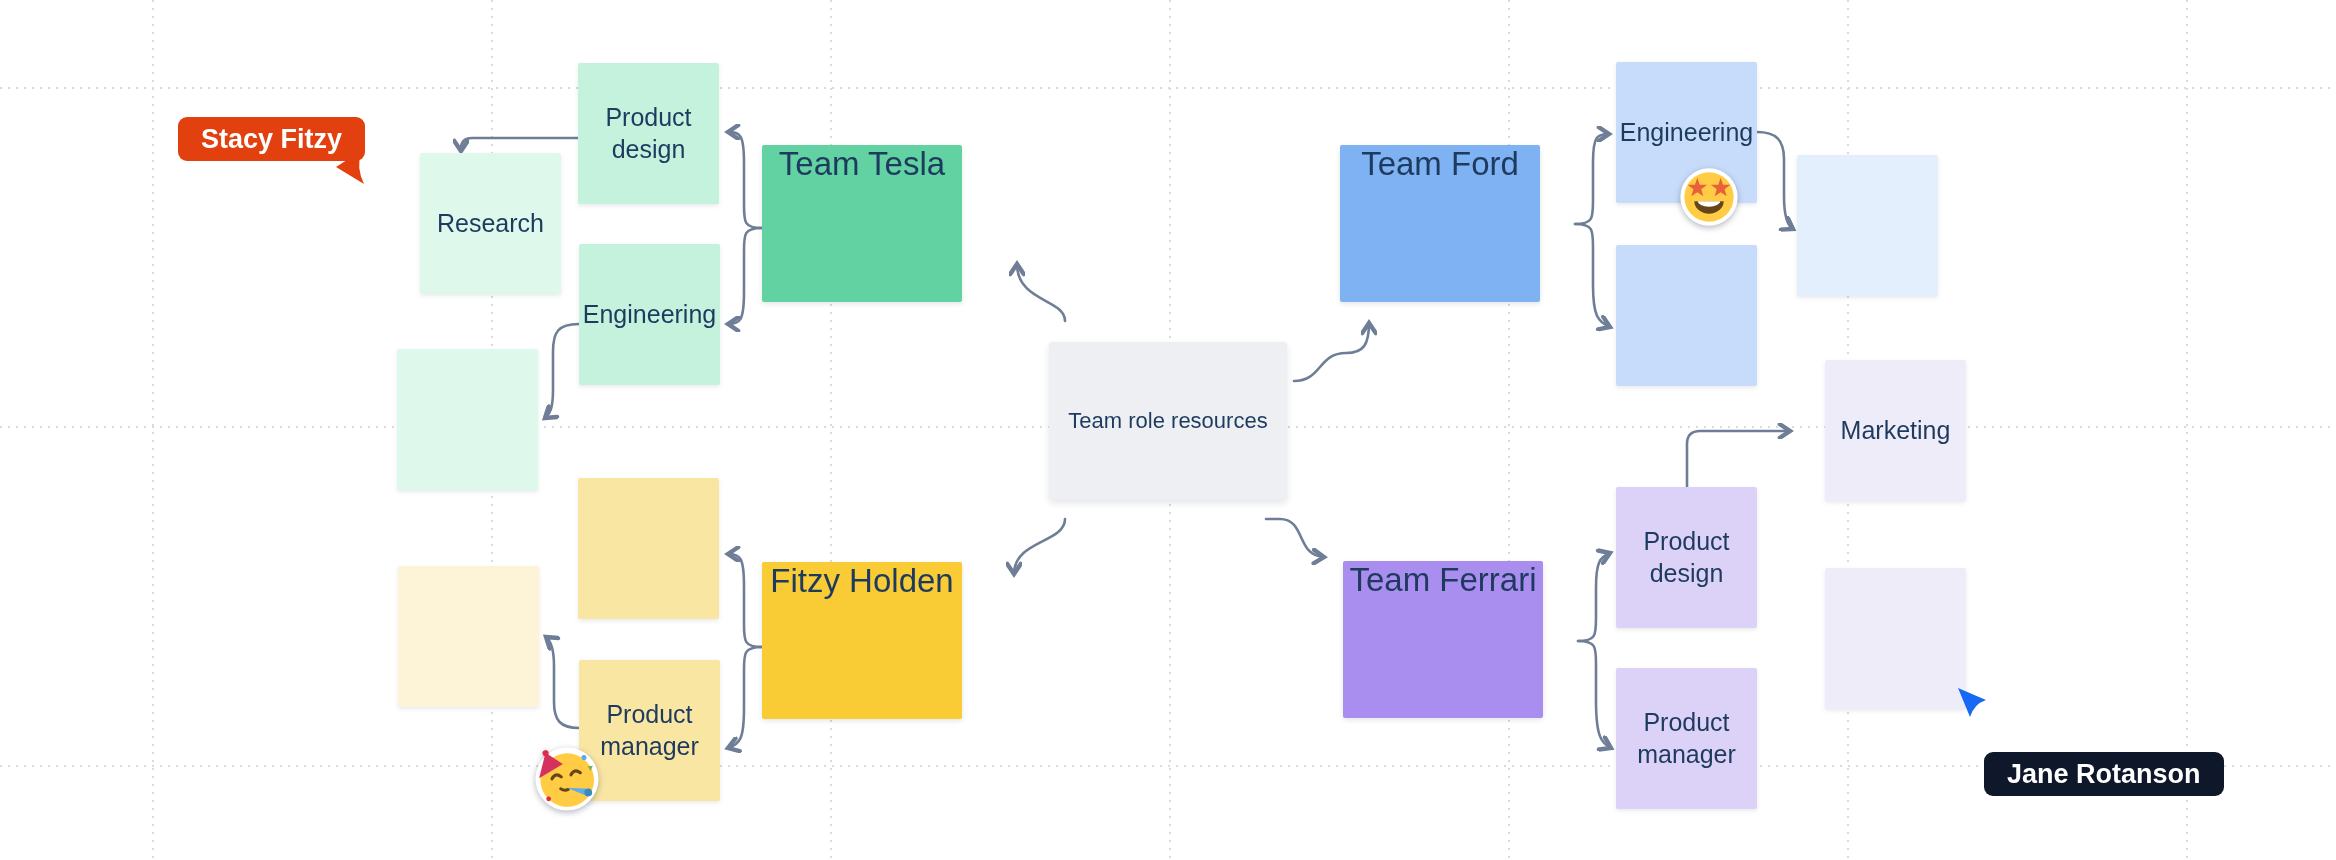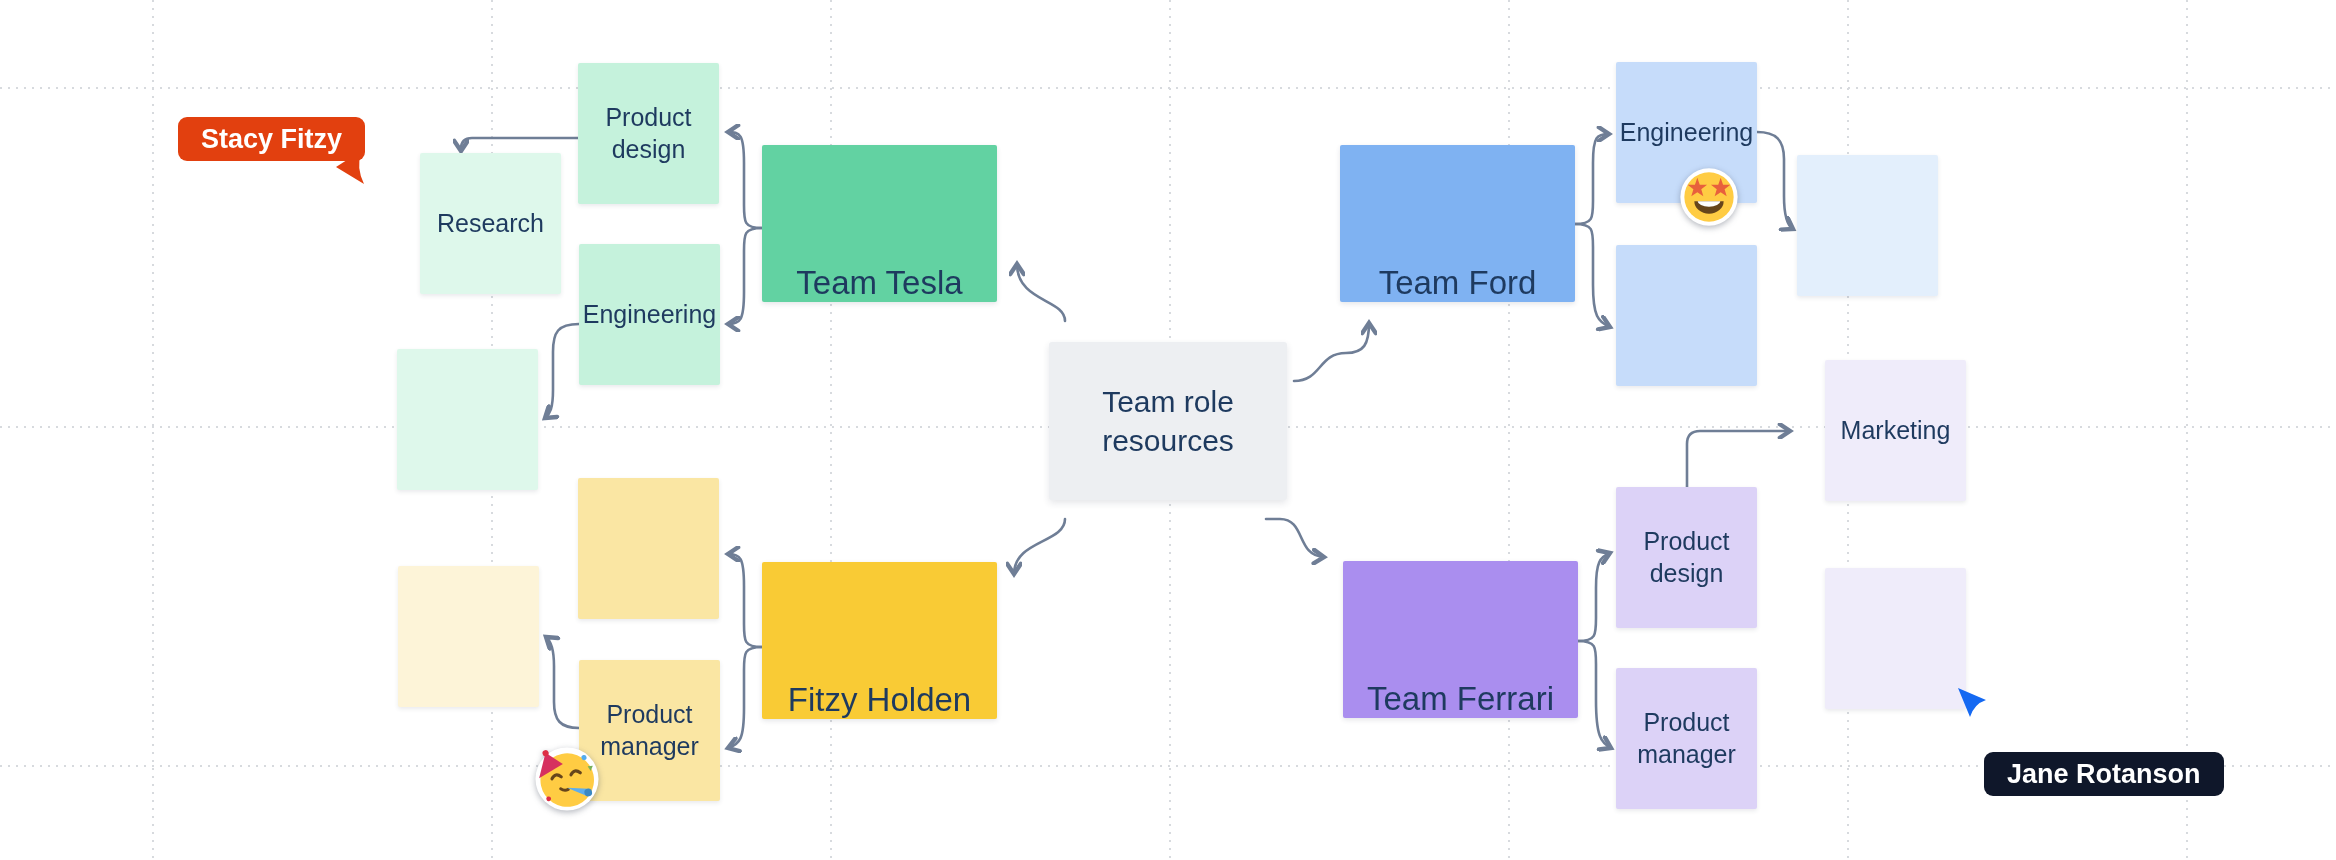--- a/index.html
+++ b/index.html
@@ -30,33 +30,33 @@
   .mint{background:#C5F2DC;}
   .mint-light{background:#DEF8EB;}
   .yellow-note{background:#FAE6A3;}
   .yellow-pale{background:#FDF4D8;}
   .blue-note{background:#C6DCFA;}
   .blue-pale{background:#E3EFFC;}
   .purple-note{background:#DCD2F7;}
   .purple-pale{background:#EFECFA;margin-left:28px;}
   
   .team-box{
-    position:absolute;width:235px;height:157px;z-index:3;
-    display:flex;align-items:flex-end;justify-content:center;text-align:center;
+    position:absolute;width:200px;height:157px;z-index:3;
+    display:flex;align-items:flex-start;justify-content:center;text-align:center;
     font-size:33px;font-weight:500;border-radius:2px;
     box-shadow:0 2px 5px rgba(40,50,70,0.12);
   }
   .team-tesla{left:762px;top:145px;background:#62D2A2;}
   .team-holden{left:762px;top:562px;background:#F9CB35;}
   .team-ford{left:1340px;top:145px;background:#7FB2F2;}
   .team-ferrari{left:1343px;top:561px;background:#AA8EEF;}
   .center-node{
     position:absolute;left:1049px;top:342px;width:238px;height:158px;z-index:3;
     display:flex;align-items:center;justify-content:center;text-align:center;
-    font-size:30px;font-weight:500;line-height:1.3;border-radius:3px;
+    font-size:22px;font-weight:500;line-height:1.3;border-radius:3px;
     background:#EDEFF2;box-shadow:0 3px 7px rgba(40,50,70,0.12);
   }
   
   .cursor-layer{position:absolute;left:0;top:0;z-index:6;}
   .badge{
     position:absolute;z-index:6;height:44px;
     display:inline-flex;align-items:center;
     padding:0 23px;border-radius:9px;
     color:#ffffff;font-size:27px;font-weight:bold;white-space:nowrap;
   }

